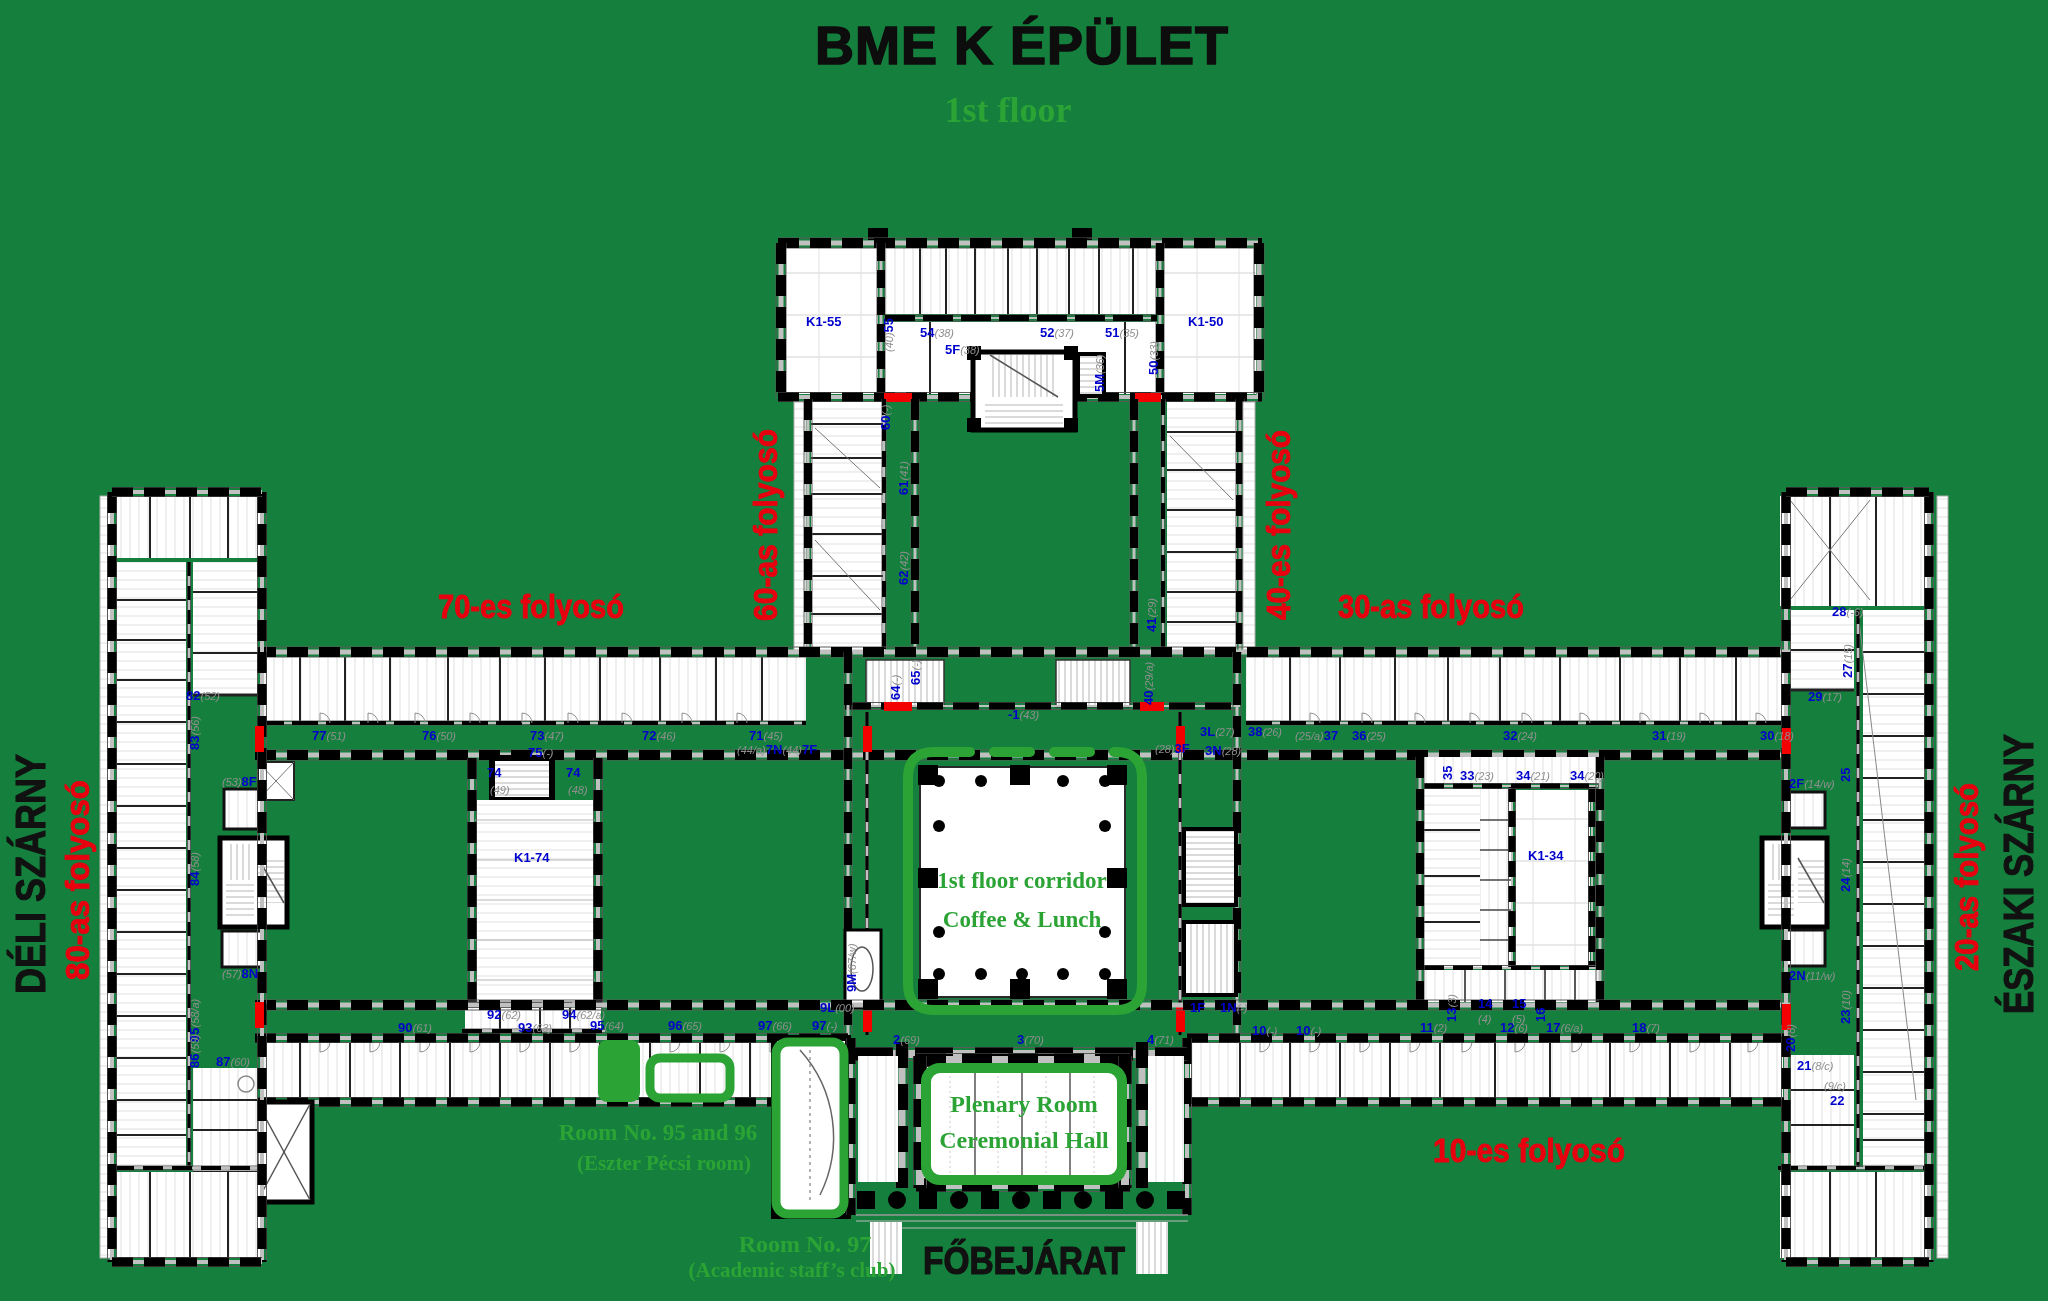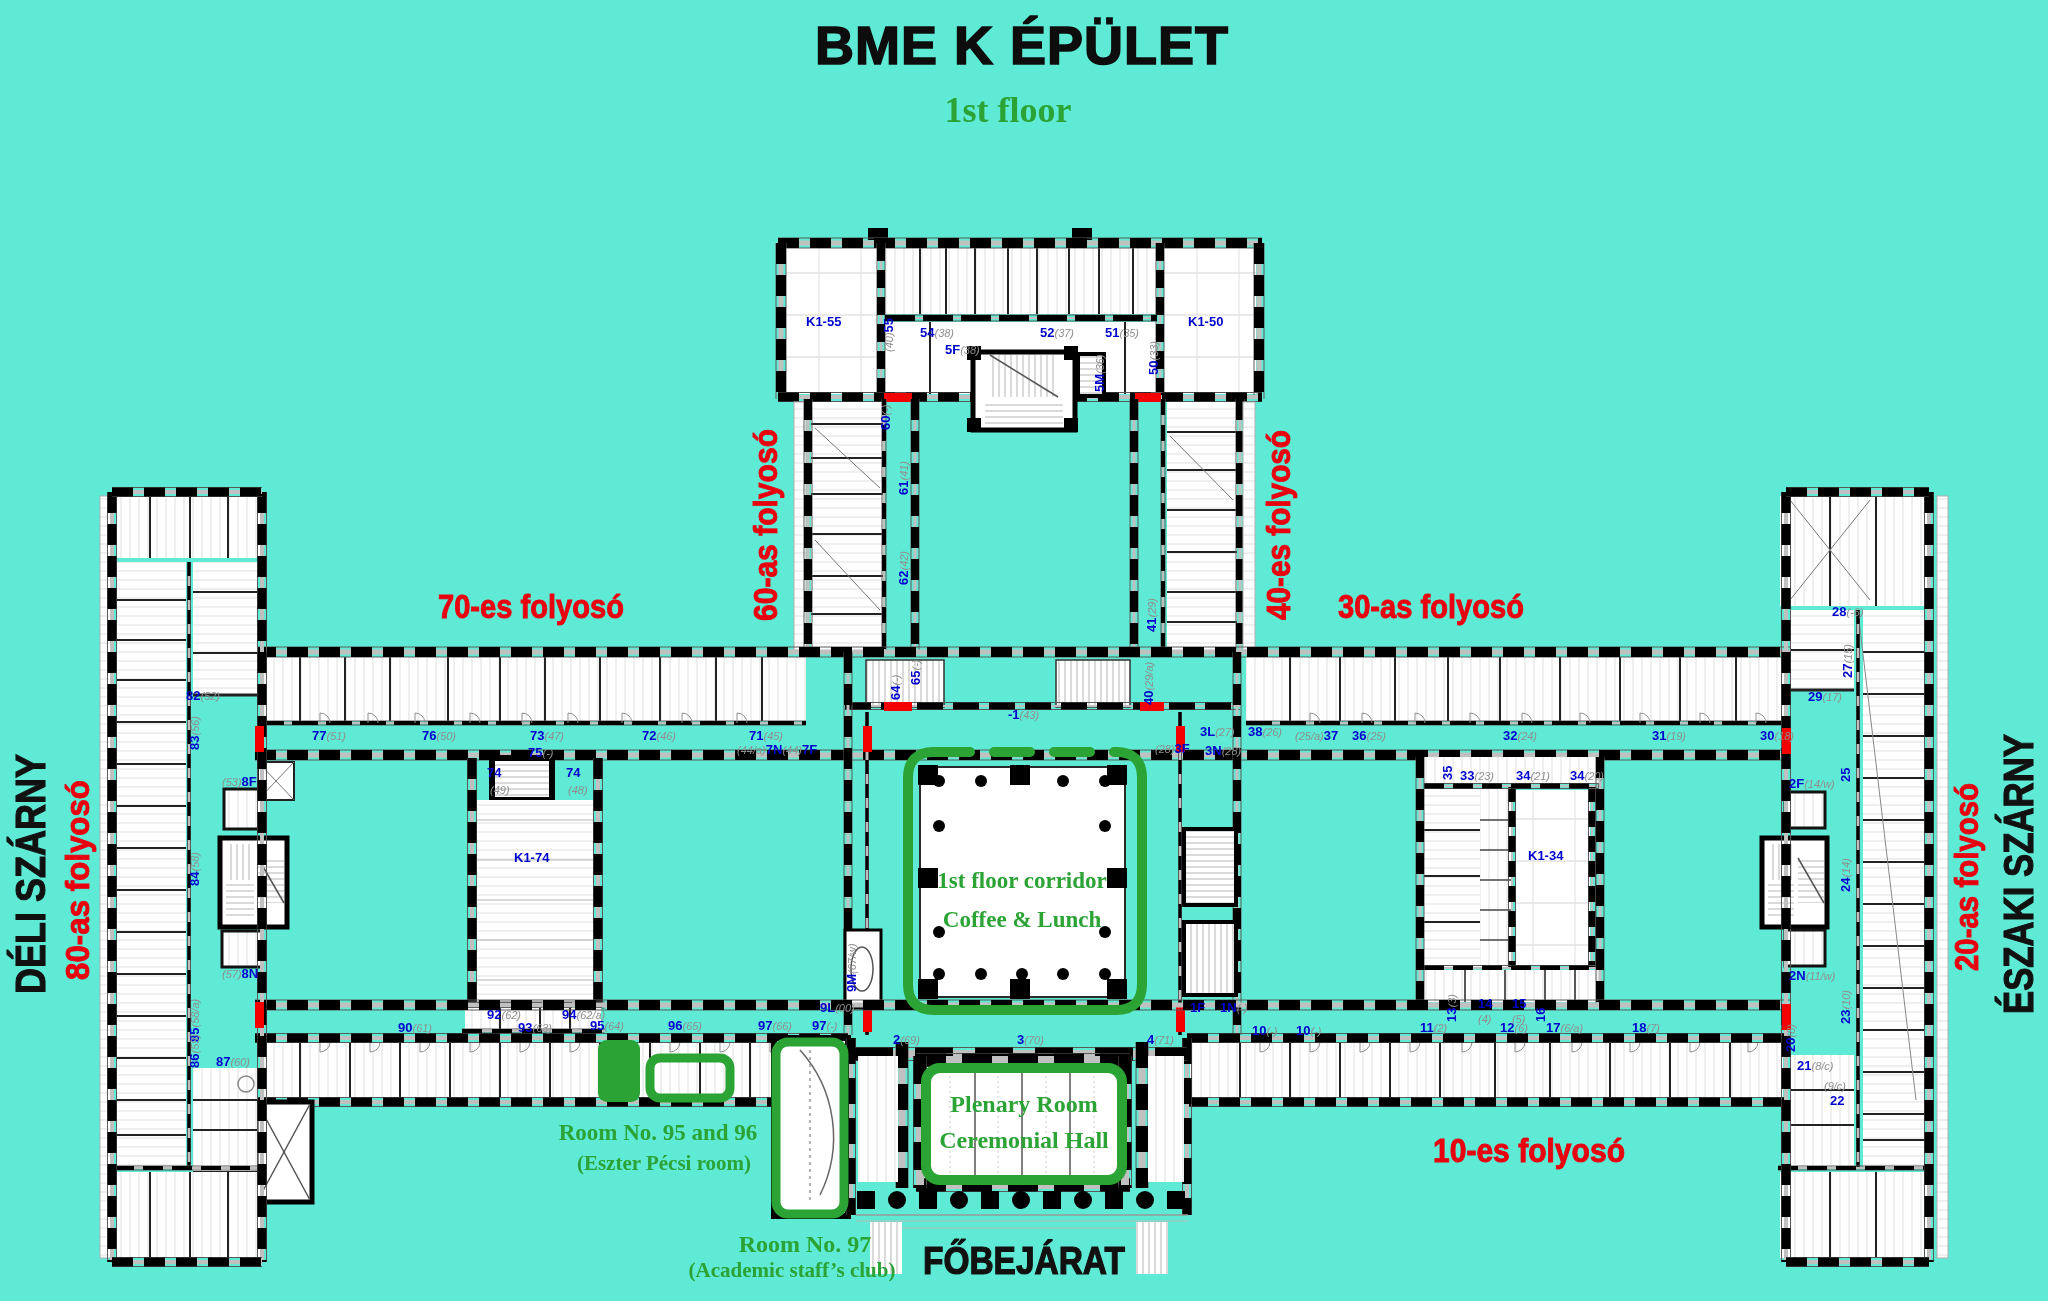--- a/index.html
+++ b/index.html
@@ -1,16 +1,16 @@
 <!DOCTYPE html>
 <html><head>
 <meta charset="utf-8">
 <style>
   html,body{margin:0;padding:0;background:#ffffff;}
-  .wrap{position:relative;width:2048px;height:1301px;background:#5eead4;overflow:hidden;
+  .wrap{position:relative;width:2048px;height:1301px;background:#15803d;overflow:hidden;
         font-family:"Liberation Sans", sans-serif;}
   svg{position:absolute;left:0;top:0;}
   .lb{font:bold 13px "Liberation Sans",sans-serif;fill:#0000cd;}
   .lg{font:italic 11px "Liberation Sans",sans-serif;fill:#8f8f8f;font-weight:normal;}
   .red{font:bold 33px "Liberation Sans",sans-serif;fill:#e8000f;stroke:#e8000f;stroke-width:0.9px;paint-order:stroke;}
   .blk{font:bold 42px "Liberation Sans",sans-serif;fill:#111;stroke:#111;stroke-width:1.1px;paint-order:stroke;}
   .grn{font:bold 24px "Liberation Serif",serif;fill:#2ba335;}
 </style>
 </head>
 <body>

